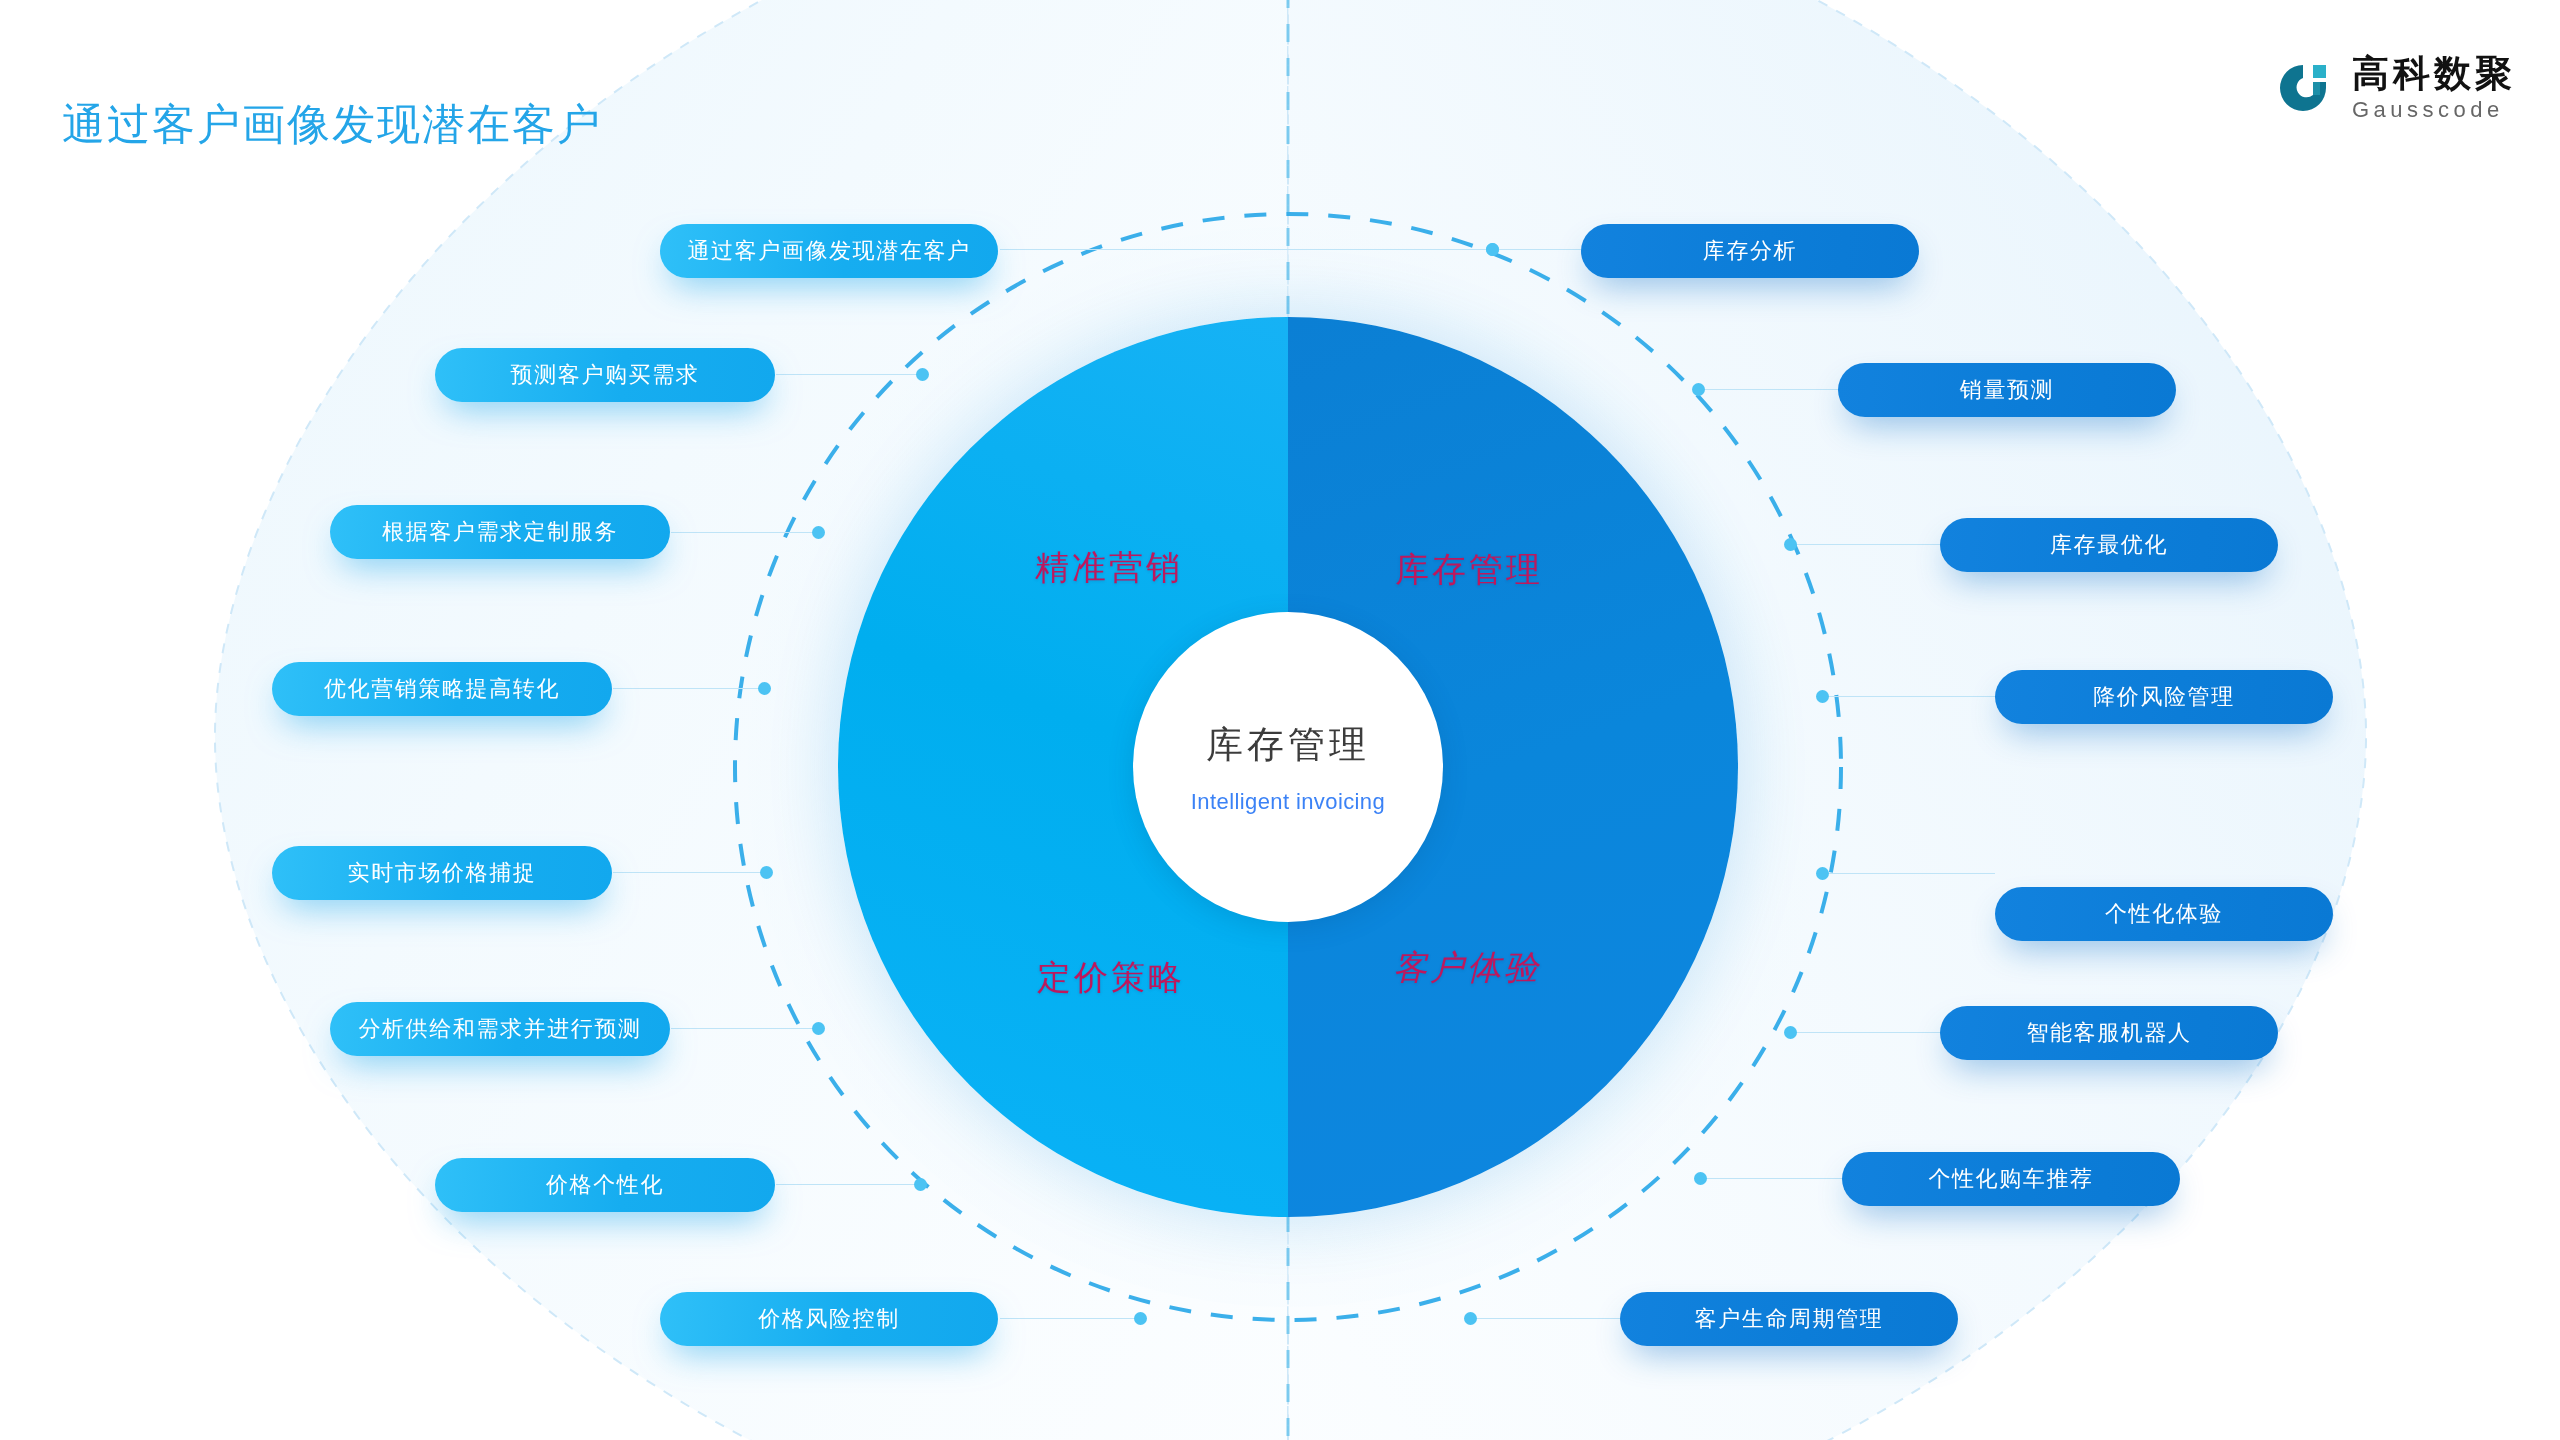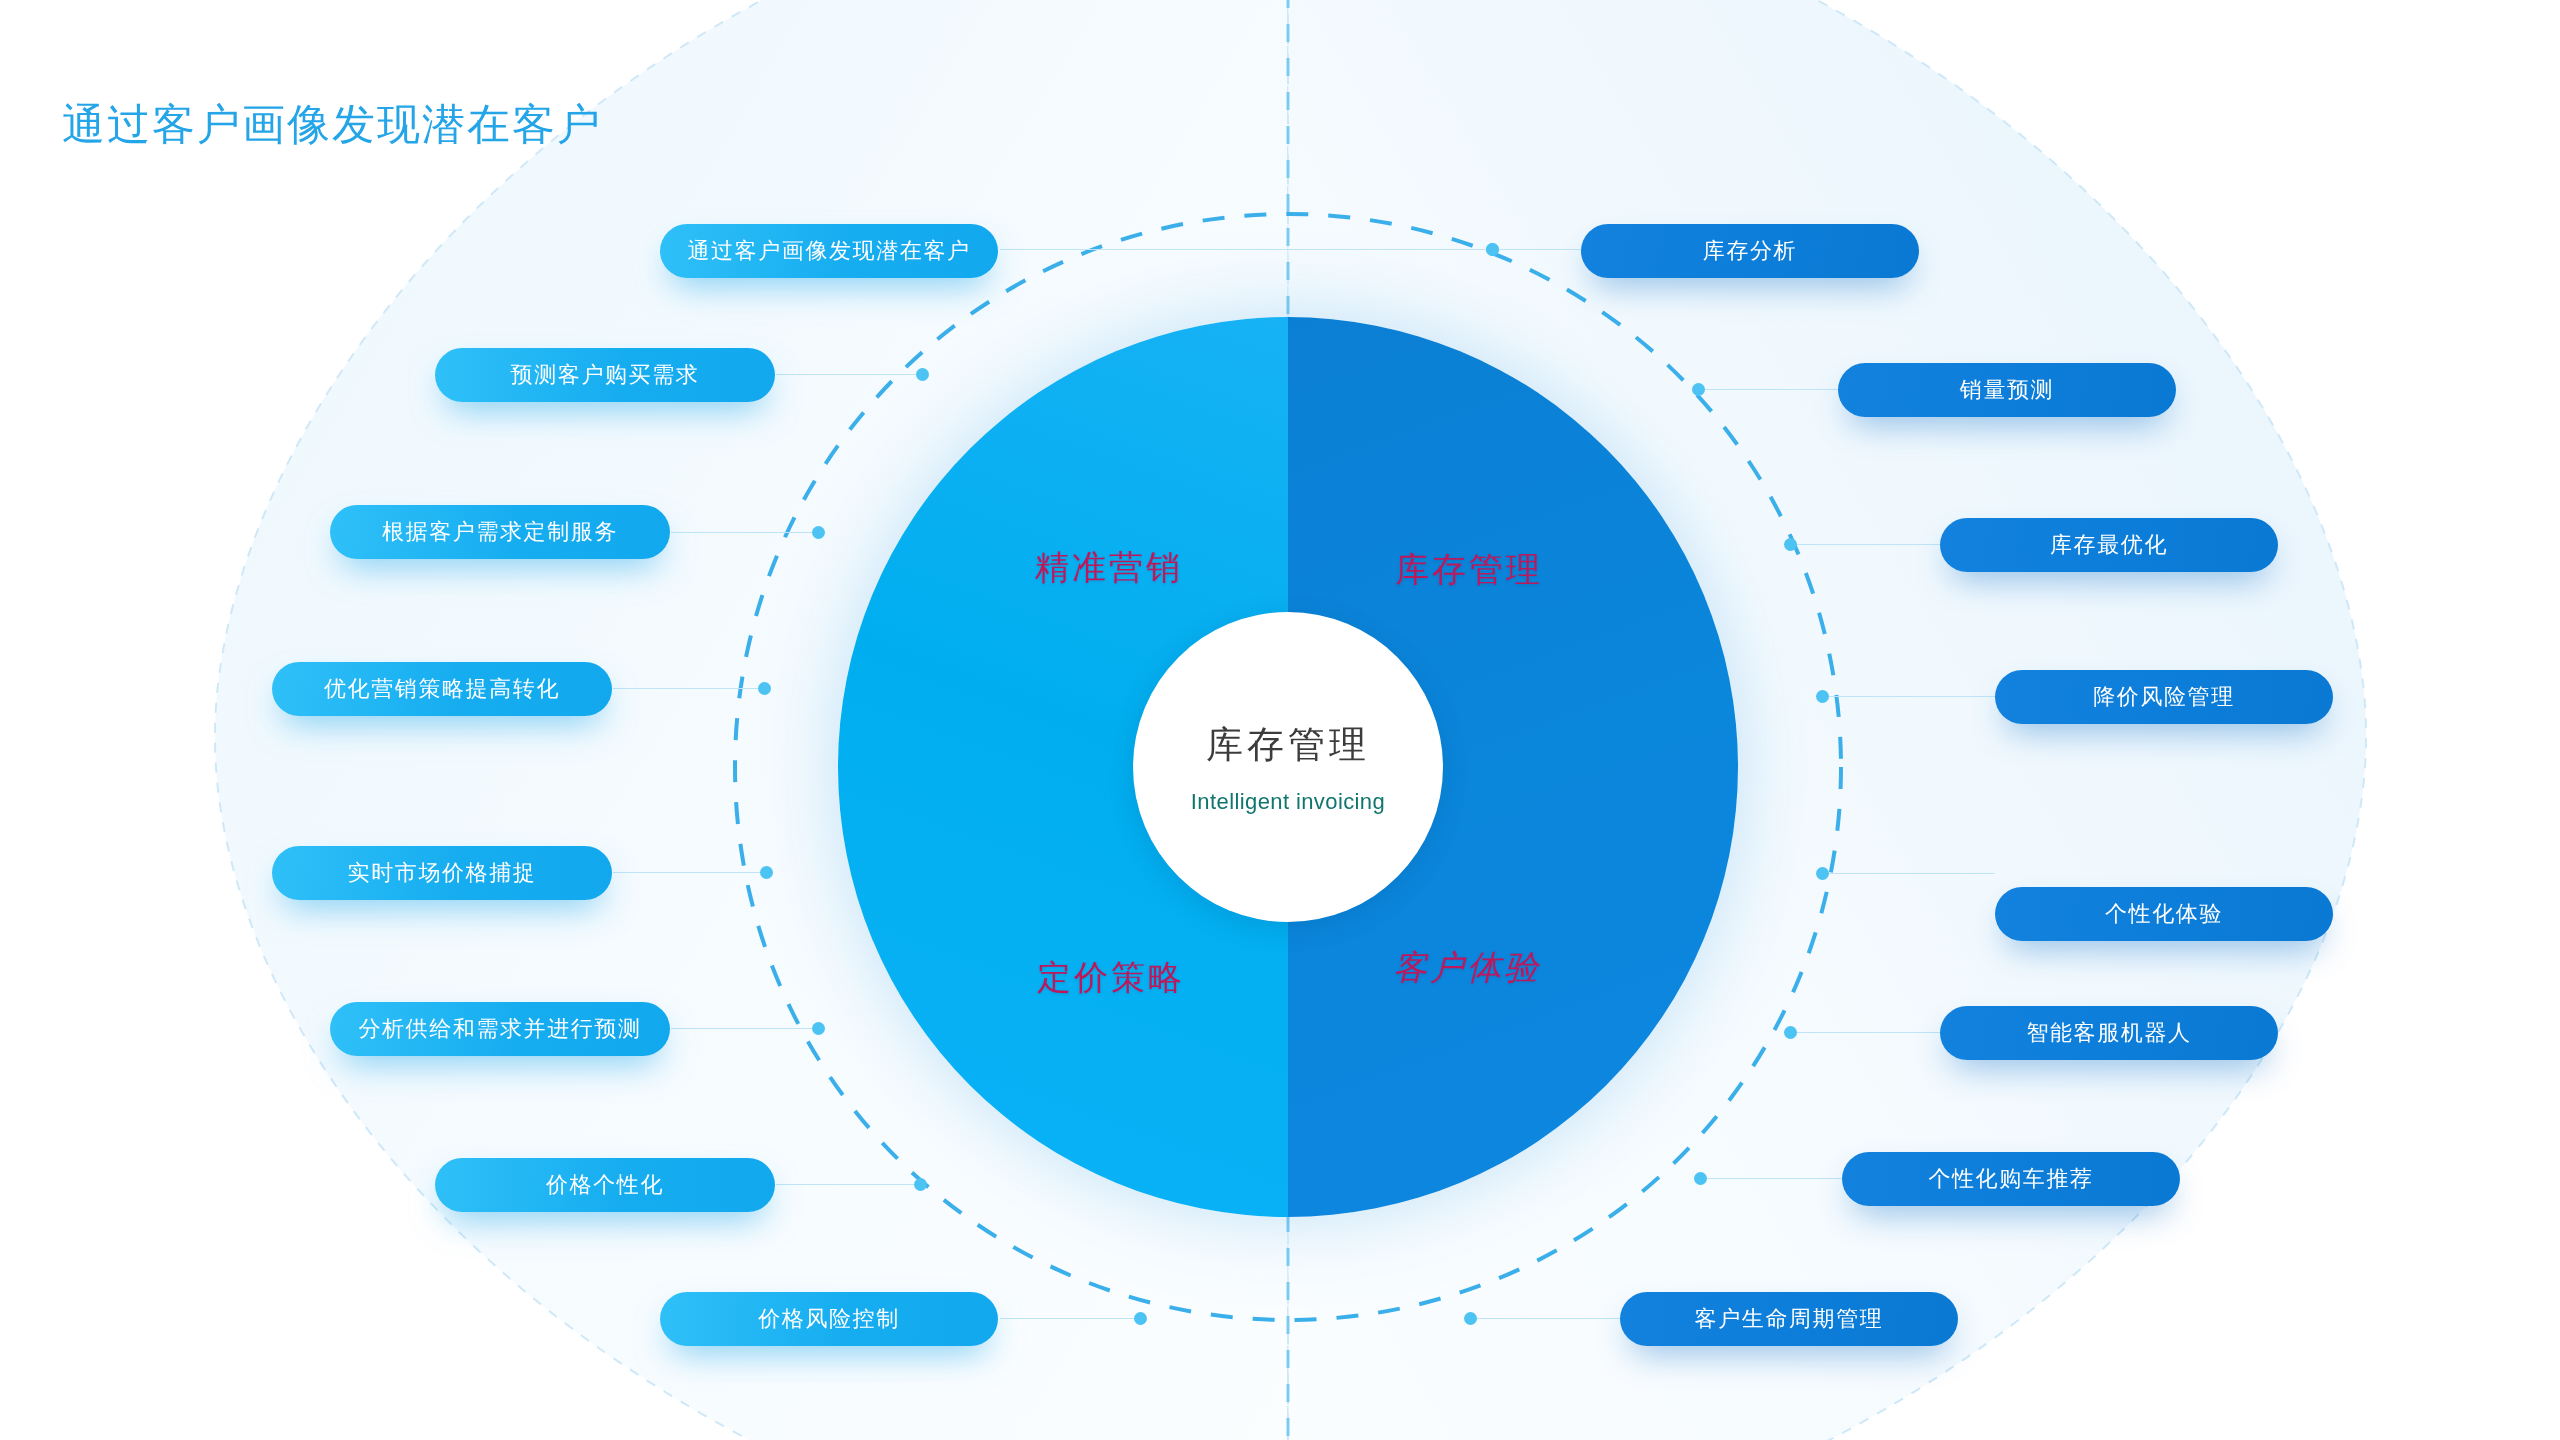--- a/index.html
+++ b/index.html
@@ -43,21 +43,21 @@
   #q-tr{left:1395px;top:547px;}
   #q-bl{left:1037px;top:955px;}
   #q-br{left:1393px;top:945px;font-style:italic;}
 
   #core{
     position:absolute;left:1133px;top:612px;width:310px;height:310px;border-radius:50%;
     background:#fff;display:flex;flex-direction:column;align-items:center;justify-content:center;
     box-shadow:0 6px 26px rgba(0,70,130,.18);
   }
   #core .cn{font-size:37px;color:#3c3c3c;letter-spacing:4px;}
-  #core .en{font-size:22px;color:#0f766e;margin-top:19px;letter-spacing:.4px;}
+  #core .en{font-size:22px;color:#3b82f6;margin-top:19px;letter-spacing:.4px;}
 
   
   .pill{
     position:absolute;height:54px;border-radius:27px;display:flex;align-items:center;
     justify-content:center;color:#fff;font-size:22px;letter-spacing:1.6px;white-space:nowrap;
     padding:8px 26px;box-sizing:border-box;
   }
   .pill.left-side{
     background:linear-gradient(95deg,#2FC0F8 0%,#16ADF0 55%,#12A8EE 100%);
     box-shadow:0 16px 34px -10px rgba(26,165,235,.55);
@@ -98,20 +98,33 @@
 
     <circle cx="1288" cy="767" r="540" fill="url(#halo)"></circle>
 
     <circle cx="1288" cy="767" r="553" fill="none" stroke="#2AA8E8" stroke-width="4" stroke-dasharray="22 20" opacity="0.92"></circle>
 
     <line x1="1288" y1="-10" x2="1288" y2="1450" stroke="#6CC5EE" stroke-width="3" stroke-dasharray="18 16" opacity="0.85"></line>
   </svg>
 
   <div id="page-title">通过客户画像发现潜在客户</div>
 
+  <div id="logo">
+    <div class="mark">
+      <svg width="62" height="62" viewBox="0 0 62 62">
+        <path d="M31 8 A23 23 0 1 0 31 54 A23 23 0 0 0 54 31 L54 25 L41 25 L41 38 A10 10 0 1 1 31 21 Z" fill="#0E7490"></path>
+        <rect x="41" y="8" width="13" height="13" fill="#2AB0C9"></rect>
+        <rect x="41" y="25" width="7" height="13" fill="#1C8FA8"></rect>
+      </svg>
+    </div>
+    <div class="logo-text">
+      <div class="logo-cn">高科数聚</div>
+      <div class="logo-en">Gausscode</div>
+    </div>
+  </div>
 
   <div id="connectors">
       <div class="conn-line" style="left: 1000px; top: 249px; width: 492px;"></div>
       <div class="conn-dot" style="left: 1486px; top: 243px;"></div>
       <div class="conn-line" style="left: 776px; top: 374px; width: 146px;"></div>
       <div class="conn-dot" style="left: 916px; top: 368px;"></div>
       <div class="conn-line" style="left: 671px; top: 532px; width: 147px;"></div>
       <div class="conn-dot" style="left: 812px; top: 526px;"></div>
       <div class="conn-line" style="left: 613px; top: 688px; width: 151px;"></div>
       <div class="conn-dot" style="left: 758px; top: 682px;"></div>

